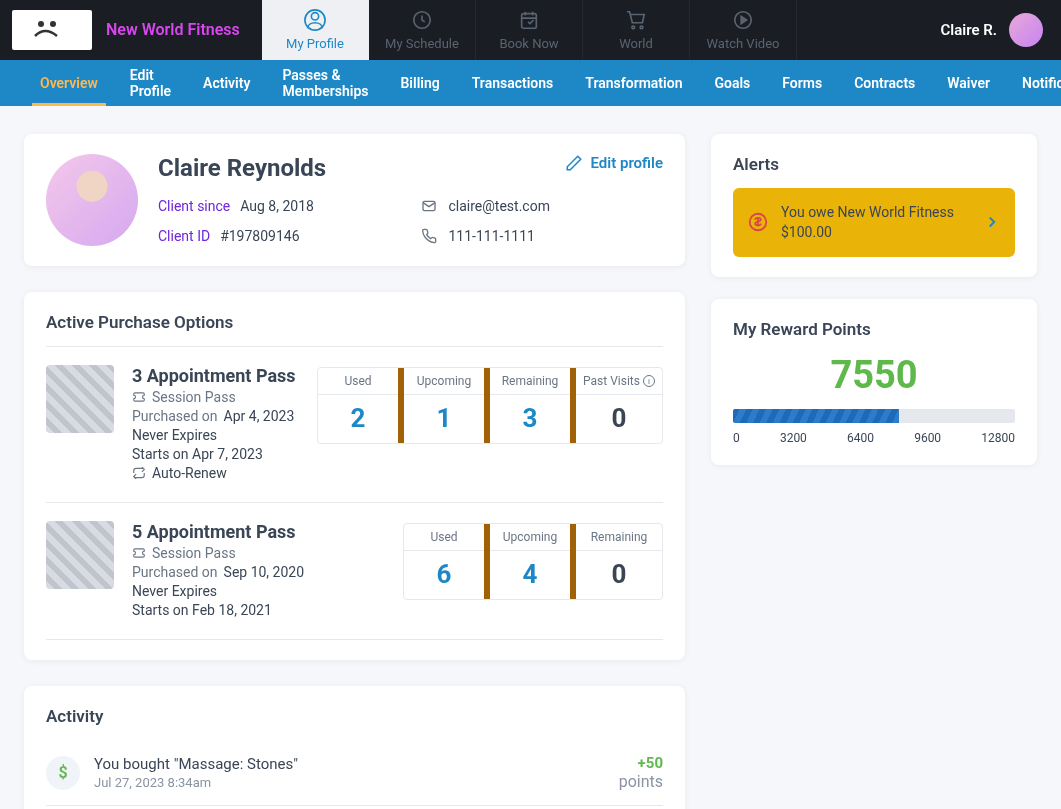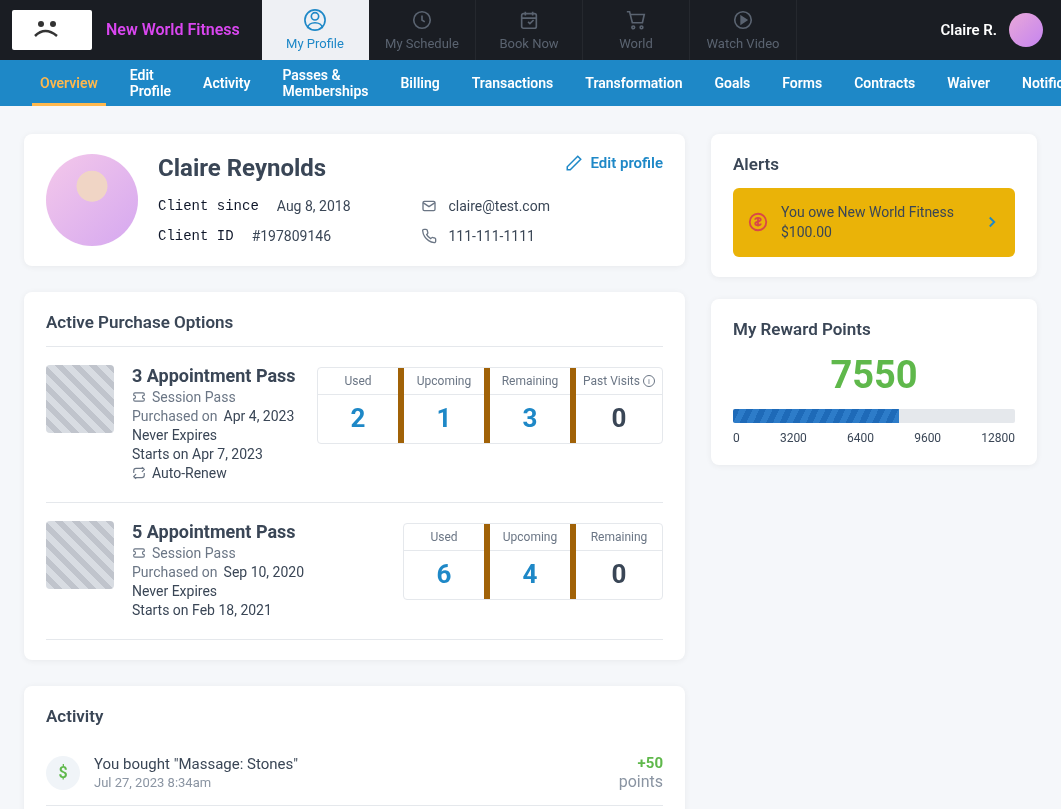--- a/index.html
+++ b/index.html
@@ -26,21 +26,21 @@
 .side-col { width: 326px; display: flex; flex-direction: column; gap: 22px; }
 .card { background: #fff; border-radius: 8px; box-shadow: 0 1px 6px rgba(0,0,0,0.06); padding: 20px 22px; }
 .profile-card { display: flex; }
 .avatar-lg { width: 92px; height: 92px; border-radius: 50%; background: linear-gradient(135deg,#f4c8ea,#d5a8f0); flex-shrink: 0; margin-right: 20px; background-image: radial-gradient(circle at 50% 35%, #f0d5c5 0%, #f0d5c5 20%, transparent 21%), linear-gradient(135deg,#f4c8ea,#d5a8f0); }
 .profile-info { flex: 1; }
 .profile-head { display: flex; justify-content: space-between; align-items: flex-start; margin-bottom: 16px; }
 .profile-name { font-size: 24px; font-weight: 700; color: #3a4656; }
 .edit-link { color: #1e88c7; font-weight: 600; font-size: 15px; display: flex; align-items: center; gap: 8px; cursor: pointer; }
 .info-grid { display: grid; grid-template-columns: 1fr 1fr; gap: 14px 20px; font-size: 14px; }
 .info-row { display: flex; align-items: center; gap: 6px; color: #3a4656; }
-.info-row .lbl { color: #0f172a; margin-right: 12px; font-family: Liberation Mono, monospace; }
+.info-row .lbl { color: #6d28d9; margin-right: 4px; }
 .info-row svg { width: 16px; height: 16px; color: #6b7685; margin-right: 6px; }
 .section-title { font-size: 17px; font-weight: 600; color: #3a4656; margin-bottom: 14px; }
 .pass-item { border-top: 1px solid #e5e8ec; padding: 18px 0; display: flex; gap: 18px; }
 .pass-item:last-child { border-bottom: 1px solid #e5e8ec; }
 .pass-thumb { width: 68px; height: 68px; background: linear-gradient(135deg,#d8dce2,#a8acb4); border-radius: 4px; flex-shrink: 0; background-image: repeating-linear-gradient(45deg,#d8dce2 0,#d8dce2 6px,#c0c4cc 6px,#c0c4cc 12px); }
 .pass-meta { flex: 1; font-size: 14px; color: #3a4656; }
 .pass-title { font-size: 18px; font-weight: 700; margin-bottom: 3px; }
 .pass-line { display: flex; align-items: center; gap: 6px; margin-bottom: 3px; }
 .pass-line svg { width: 14px; height: 14px; color: #6b7685; }
 .pass-lbl { color: #6b7685; }

